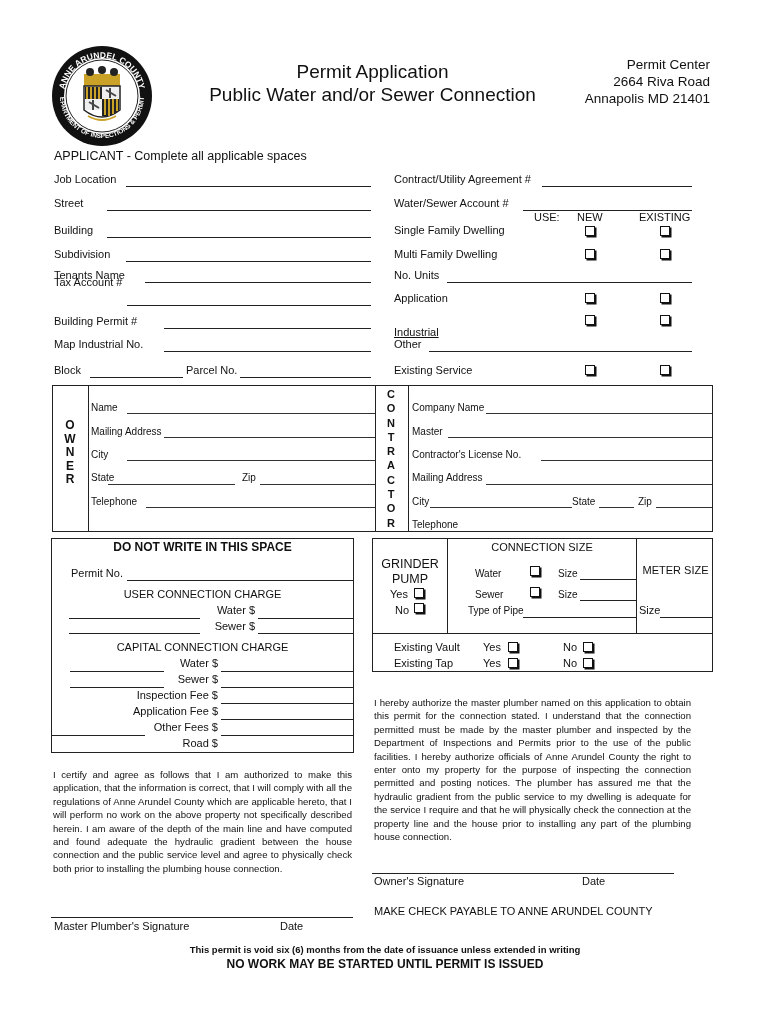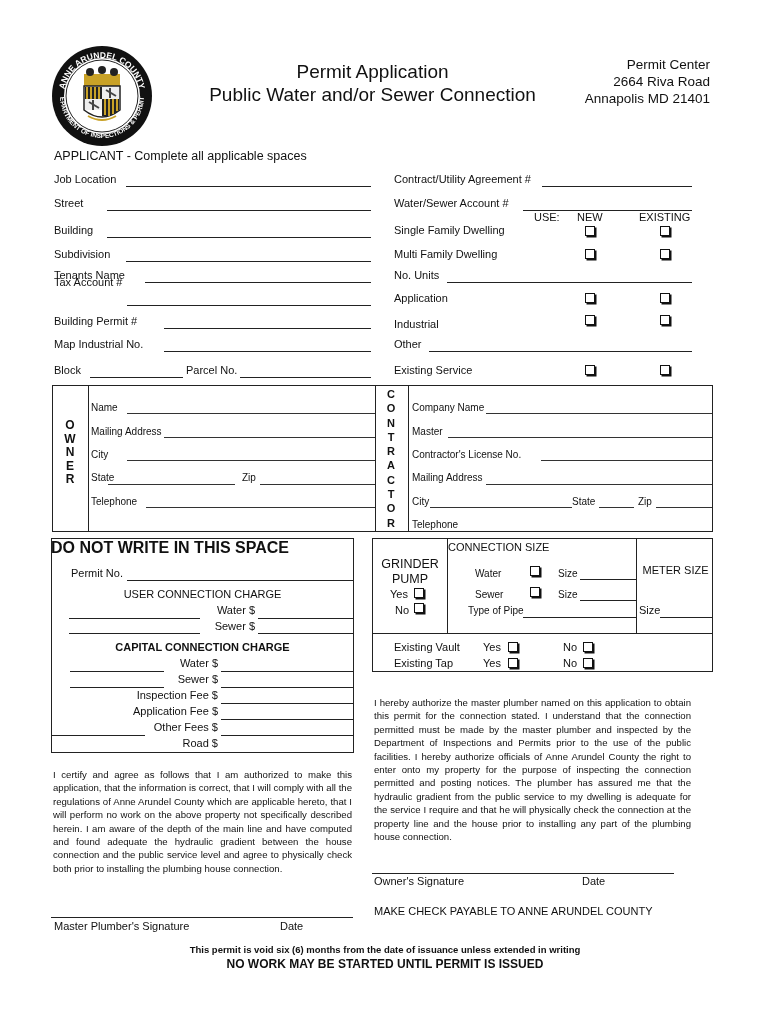--- a/index.html
+++ b/index.html
@@ -112,21 +112,21 @@
 <div class="cb" style="left:585px;top:249px;"></div>
 <div class="cb" style="left:660px;top:249px;"></div>
 
 <div class="t" style="left:394px;top:269px;">No. Units</div>
 <div class="ln" style="left:447px;top:282px;width:245px;"></div>
 
 <div class="t" style="left:394px;top:292px;">Application</div>
 <div class="cb" style="left:585px;top:293px;"></div>
 <div class="cb" style="left:660px;top:293px;"></div>
 
-<div class="t" style="left:394px;top:318px;">Industrial</div>
+<div class="t" style="left:394px;top:326px;text-decoration:underline;">Industrial</div>
 <div class="cb" style="left:585px;top:315px;"></div>
 <div class="cb" style="left:660px;top:315px;"></div>
 
 <div class="t" style="left:394px;top:338px;">Other</div>
 <div class="ln" style="left:429px;top:351px;width:263px;"></div>
 
 <div class="t" style="left:394px;top:364px;">Existing Service</div>
 <div class="cb" style="left:585px;top:365px;"></div>
 <div class="cb" style="left:660px;top:365px;"></div>
 
@@ -179,34 +179,34 @@
 <div class="lnthin" style="left:486px;top:484px;width:226px;"></div>
 <div class="t" style="left:412px;top:495px;font-size:10px;">City</div>
 <div class="lnthin" style="left:430px;top:507px;width:142px;"></div>
 <div class="t" style="left:572px;top:495px;font-size:10px;">State</div>
 <div class="lnthin" style="left:599px;top:507px;width:35px;"></div>
 <div class="t" style="left:638px;top:495px;font-size:10px;">Zip</div>
 <div class="lnthin" style="left:656px;top:507px;width:56px;"></div>
 <div class="t" style="left:412px;top:518px;font-size:10px;">Telephone</div>
 
 <div class="box" style="left:51px;top:538px;width:303px;height:215px;"></div>
-<div class="t" style="left:51px;top:541px;width:303px;font-weight:bold;font-size:16px;">DO NOT WRITE IN THIS SPACE</div>
+<div class="t" style="left:51px;top:541px;width:303px;text-align:center;font-weight:bold;font-size:12px;">DO NOT WRITE IN THIS SPACE</div>
 
 <div class="t" style="left:71px;top:567px;">Permit No.</div>
 <div class="ln" style="left:127px;top:580px;width:226px;"></div>
 
 <div class="t" style="left:51px;top:588px;width:303px;text-align:center;">USER CONNECTION CHARGE</div>
 <div class="ln" style="left:69px;top:618px;width:131px;"></div>
 <div class="t" style="left:150px;top:604px;width:105px;text-align:right;">Water $</div>
 <div class="ln" style="left:258px;top:618px;width:95px;"></div>
 <div class="ln" style="left:69px;top:633px;width:131px;"></div>
 <div class="t" style="left:150px;top:620px;width:105px;text-align:right;">Sewer $</div>
 <div class="ln" style="left:258px;top:633px;width:95px;"></div>
 
-<div class="t" style="left:51px;top:641px;width:303px;text-align:center;font-weight:bold;">CAPITAL CONNECTION CHARGE</div>
+<div class="t" style="left:51px;top:641px;width:303px;text-align:center;">CAPITAL CONNECTION CHARGE</div>
 <div class="ln" style="left:70px;top:671px;width:94px;"></div>
 <div class="t" style="left:110px;top:657px;width:108px;text-align:right;">Water $</div>
 <div class="ln" style="left:221px;top:671px;width:132px;"></div>
 <div class="ln" style="left:70px;top:687px;width:94px;"></div>
 <div class="t" style="left:110px;top:673px;width:108px;text-align:right;">Sewer $</div>
 <div class="ln" style="left:221px;top:687px;width:132px;"></div>
 <div class="t" style="left:100px;top:689px;width:118px;text-align:right;">Inspection Fee $</div>
 <div class="ln" style="left:221px;top:703px;width:132px;"></div>
 <div class="t" style="left:100px;top:705px;width:118px;text-align:right;">Application Fee $</div>
 <div class="ln" style="left:221px;top:719px;width:132px;"></div>
@@ -222,21 +222,21 @@
 
 <div class="t" style="left:372px;top:557px;width:76px;text-align:center;font-size:12.5px;line-height:15px;">
   <div>GRINDER</div>
   <div>PUMP</div>
 </div>
 <div class="t" style="left:390px;top:588px;">Yes</div>
 <div class="cb" style="left:414px;top:588px;"></div>
 <div class="t" style="left:395px;top:604px;">No</div>
 <div class="cb" style="left:414px;top:603px;"></div>
 
-<div class="t" style="left:448px;top:541px;width:188px;">CONNECTION SIZE</div>
+<div class="t" style="left:448px;top:541px;width:188px;text-align:center;">CONNECTION SIZE</div>
 <div class="t" style="left:475px;top:567px;font-size:10px;">Water</div>
 <div class="cb" style="left:530px;top:566px;"></div>
 <div class="t" style="left:558px;top:567px;font-size:10px;">Size</div>
 <div class="ln" style="left:580px;top:579px;width:56px;"></div>
 <div class="t" style="left:475px;top:588px;font-size:10px;">Sewer</div>
 <div class="cb" style="left:530px;top:587px;"></div>
 <div class="t" style="left:558px;top:588px;font-size:10px;">Size</div>
 <div class="ln" style="left:580px;top:600px;width:56px;"></div>
 <div class="t" style="left:468px;top:604px;font-size:10px;">Type of Pipe</div>
 <div class="ln" style="left:523px;top:617px;width:113px;"></div>

